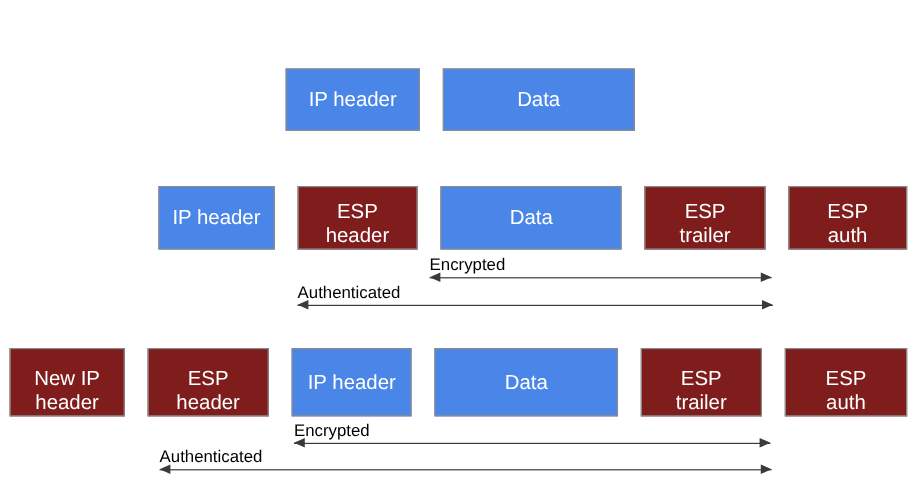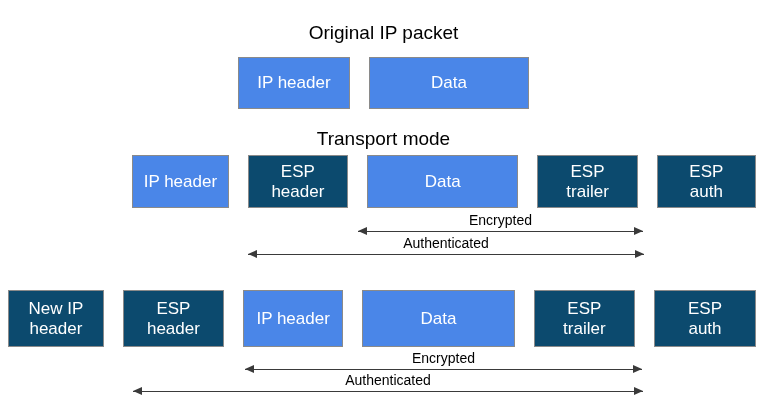--- a/index.html
+++ b/index.html
@@ -43,21 +43,21 @@
     justify-content: center;
     text-align: center;
     color: #ffffff;
     font-size: 17px;
     line-height: 20px;
     font-family: "Liberation Sans", sans-serif;
     overflow: hidden;
   }
   .field:first-child { margin-left: 0; }
   .field.blue  { background: #4a86e8; }
-  .field.orange{ background: #0c4a6e; }
+  .field.orange{ background: #7f1d1d; align-items: flex-end; }
   .field .ftext { display: block; padding: 0 2px; }
 
   .annot {
     position: absolute;
     height: 0;
   }
   .annot .line {
     position: absolute;
     left: 0; right: 0;
     top: 0;
@@ -78,40 +78,37 @@
   .annot .head.right {
     right: 0;
     border-left: 9px solid #3a3a3a;
   }
   .annot-label {
     position: absolute;
     font-size: 14px;
     color: #000000;
     white-space: nowrap;
     line-height: 16px;
-    text-align: center;
   }
 </style>
 </head>
 <body>
 
 <div class="canvas">
 
-  <div class="section-title" style="left:238px; top:22px; width:291px;">Original IP packet</div>
 
   <div class="packet-row" style="left:238px; top:57px; width:291px; height:52px;">
     <div class="field blue" style="width:120px;">
       <span class="ftext">IP header</span>
     </div>
     <div class="field blue" style="width:172px;">
       <span class="ftext">Data</span>
     </div>
   </div>
 
-  <div class="section-title" style="left:238px; top:128px; width:291px;">Transport mode</div>
 
   <div class="packet-row" style="left:132px; top:155px; width:624px; height:53px;">
     <div class="field blue" style="width:111px;">
       <span class="ftext">IP header</span>
     </div>
     <div class="field orange" style="width:115px;">
       <span class="ftext"><span>ESP</span><br><span>header</span></span>
     </div>
     <div class="field blue" style="width:174px;">
       <span class="ftext">Data</span>

